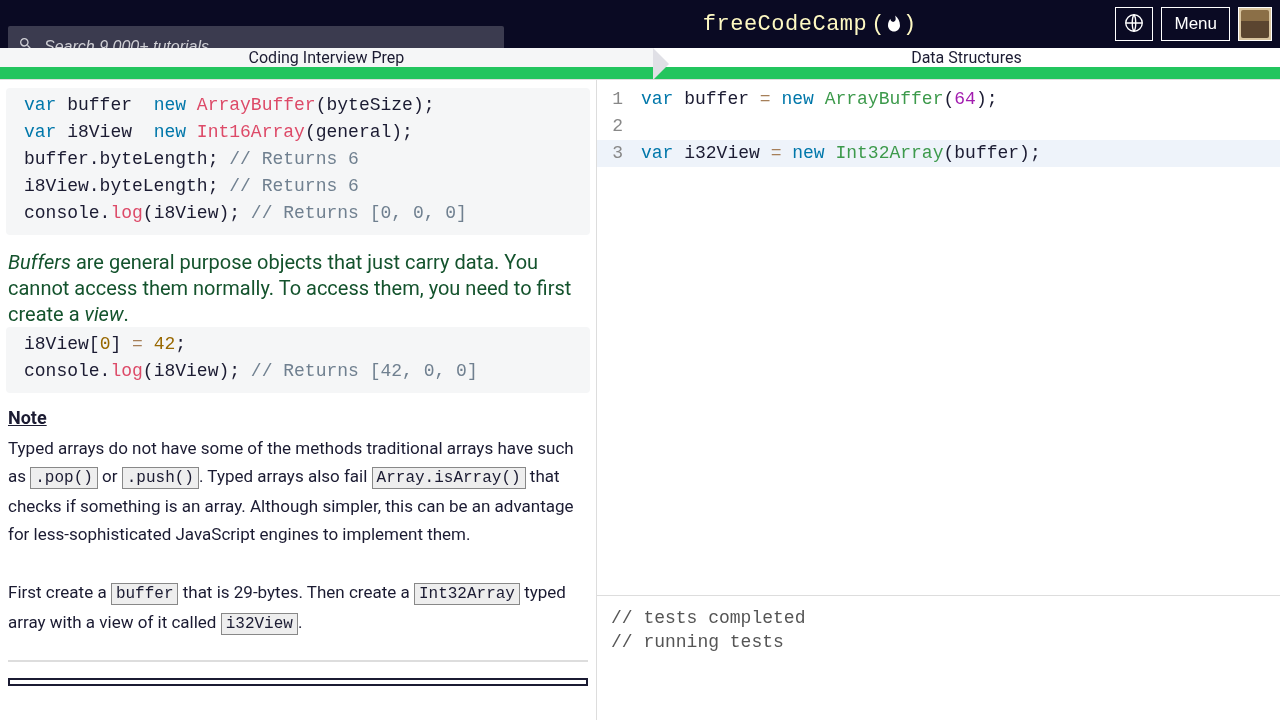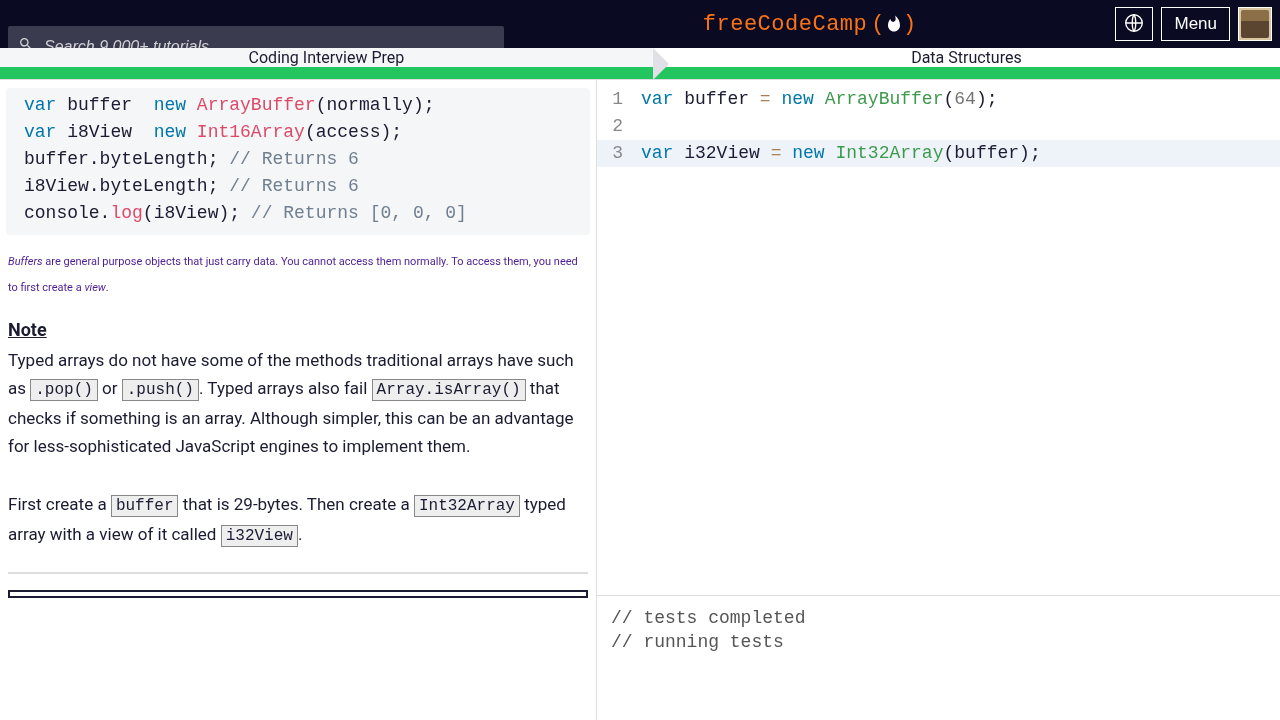--- a/index.html
+++ b/index.html
@@ -2,21 +2,21 @@
 <html><head>
 <meta charset="utf-8">
 <style>
 * { margin: 0; padding: 0; box-sizing: border-box; }
 body { font-family: -apple-system, BlinkMacSystemFont, "Segoe UI", Roboto, Helvetica, Arial, sans-serif; background: #fff; color: #1b1b32; width: 1280px; height: 720px; overflow: hidden; }
 .topbar { height: 48px; background: #0a0a23; display: flex; align-items: center; padding: 0 8px; gap: 8px; }
 .search-wrap { display: flex; align-items: flex-end; background: #3b3b4f; border-radius: 2px; padding: 4px 10px; height: 34px; width: 496px; margin-top: 38px; }
 .search-wrap svg { width: 16px; height: 16px; fill: #d0d0d5; margin-right: 10px; }
 .search-input { background: transparent; border: none; outline: none; color: #d0d0d5; font-size: 16px; width: 100%; font-style: italic; }
 .search-input::placeholder { color: #d0d0d5; }
-.logo-wrap { flex: 1; display: flex; justify-content: center; align-items: center; color: #f97316; font-family: "Courier New", monospace; font-weight: 500; font-size: 22px; letter-spacing: 0.5px; }
+.logo-wrap { flex: 1; display: flex; justify-content: center; align-items: center; color: #fef9c3; font-family: "Courier New", monospace; font-weight: 500; font-size: 22px; letter-spacing: 0.5px; }
 .logo-fire { display: inline-flex; align-items: center; margin-left: 4px; }
 .topbar-right { display: flex; gap: 8px; }
 .lang-btn { width: 38px; height: 34px; display: flex; align-items: center; justify-content: center; border: 1px solid #fff; background: transparent; cursor: pointer; }
 .lang-btn svg { width: 22px; height: 22px; stroke: #fff; fill: none; }
 .menu-btn { height: 34px; padding: 0 12px; border: 1px solid #fff; background: transparent; color: #fff; font-size: 17px; cursor: pointer; }
 .avatar { width: 34px; height: 34px; background: #d9c5a0; border: 1px solid #fff; display: flex; align-items: center; justify-content: center; }
 .avatar-inner { width: 28px; height: 28px; background: linear-gradient(to bottom, #8b6f47 40%, #5b4530 40%); border-radius: 2px; }
 .breadcrumb { height: 32px; display: flex; align-items: flex-start; background: #22c55e; border-bottom: 1px solid #ddd; }
 .crumb { flex: 1; display: flex; align-items: center; justify-content: center; font-size: 16px; color: #1b1b32; position: relative; }
 .crumb.first { background: #f5f6f7; flex: 0 0 51%; }
@@ -27,38 +27,38 @@
 .left-panel::-webkit-scrollbar { width: 8px; }
 .left-panel::-webkit-scrollbar-thumb { background: #c0c0c0; border-radius: 4px; }
 .code-block { font-family: "Courier New", Consolas, monospace; font-size: 18px; line-height: 27px; padding: 4px 18px 8px 18px; background: #f5f6f7; border-radius: 4px; margin-bottom: 14px; white-space: pre; }
 .code-block.tight { margin-bottom: 14px; }
 .tok-kw { color: #0077aa; }
 .tok-op { color: #a67f59; }
 .tok-cls { color: #dd4a68; }
 .tok-num { color: #986801; }
 .tok-cmt { color: #708090; }
 .tok-fn { color: #dd4a68; }
-.para { font-size: 11px; line-height: 26px; padding: 0 2px; margin-bottom: 18px; color: #4c1d95; }
+.para { font-size: 20px; line-height: 26px; padding: 0 2px; color: #14532d; }
 .para em { font-style: italic; }
 .note-h { font-size: 18px; font-weight: 700; padding: 0 2px; margin-bottom: 6px; text-decoration: underline; }
 .note-p { font-size: 17px; line-height: 28px; padding: 0 2px; margin-bottom: 30px; }
 .inline-code { font-family: "Courier New", Consolas, monospace; border: 1px solid #888; background: #eee; padding: 1px 4px; font-size: 16px; text-align: center; }
 .instr { font-size: 17px; line-height: 28px; padding: 0 2px; margin-bottom: 22px; }
 .divider { border: none; border-top: 2px solid #ddd; margin: 0 2px 16px 2px; }
 .black-box { border: 2px solid #1b1b32; height: 8px; margin: 0 2px; }
 .right-panel { flex: 1; display: flex; flex-direction: column; }
 .editor { flex: 1; padding: 6px 0; font-family: "Courier New", Consolas, monospace; font-size: 18px; line-height: 27px; }
 .editor-line { display: flex; }
 .editor-line.hl { background: #eef3fa; }
 .gutter { width: 44px; text-align: right; padding-right: 18px; color: #888; user-select: none; }
 .code-cell { flex: 1; white-space: pre; }
 .e-kw { color: #0077aa; }
 .e-op { color: #a67f59; }
 .e-cls { color: #3d9a4c; }
-.e-num { color: #737373; }
+.e-num { color: #a21caf; }
 .console { height: 125px; border-top: 1px solid #ddd; padding: 10px 14px; font-family: "Courier New", Consolas, monospace; font-size: 18px; line-height: 24px; color: #555; }
 </style>
 </head>
 <body>
 
 <div class="topbar">
   <div class="search-wrap">
     <span>
       <svg viewBox="0 0 24 24">
           <path d="M15.5 14h-.79l-.28-.27A6.471 6.471 0 0016 9.5 6.5 6.5 0 109.5 16c1.61 0 3.09-.59 4.23-1.57l.27.28v.79l5 4.99L20.49 19l-4.99-5zm-6 0C7.01 14 5 11.99 5 9.5S7.01 5 9.5 5 14 7.01 14 9.5 11.99 14 9.5 14z"></path>
@@ -88,28 +88,30 @@
   </div>
 </div>
 
 <div class="breadcrumb">
   <div class="crumb first">Coding Interview Prep</div>
   <div class="crumb second">Data Structures</div>
 </div>
 
 <div class="main">
   <div class="left-panel">
-    <div class="code-block tight"><span class="tok-kw">var</span><span> buffer </span><span class="tok-op"></span><span class="tok-kw"> new </span><span class="tok-cls">ArrayBuffer</span><span>(normally);</span>
-<span class="tok-kw">var</span><span> i8View </span><span class="tok-op"></span><span class="tok-kw"> new </span><span class="tok-cls">Int16Array</span><span>(access);</span>
+    <div class="code-block tight"><span class="tok-kw">var</span><span> buffer </span><span class="tok-op"></span><span class="tok-kw"> new </span><span class="tok-cls">ArrayBuffer</span><span>(byteSize);</span>
+<span class="tok-kw">var</span><span> i8View </span><span class="tok-op"></span><span class="tok-kw"> new </span><span class="tok-cls">Int16Array</span><span>(general);</span>
 <span>buffer.byteLength; </span><span class="tok-cmt">// Returns 6</span>
 <span>i8View.byteLength; </span><span class="tok-cmt">// Returns 6</span>
 <span>console.</span><span class="tok-fn">log</span><span>(i8View); </span><span class="tok-cmt">// Returns [0, 0, 0]</span></div>
 
     <p class="para"><em>Buffers</em><span> are general purpose objects that just carry data. You cannot access them normally. To access them, you need to first create a </span><em>view</em><span>.</span></p>
 
+    <div class="code-block"><span>i8View[</span><span class="tok-num">0</span><span>] </span><span class="tok-op">=</span><span> </span><span class="tok-num">42</span><span>;</span>
+<span>console.</span><span class="tok-fn">log</span><span>(i8View); </span><span class="tok-cmt">// Returns [42, 0, 0]</span></div>
 
     <div class="note-h">Note</div>
     <p class="note-p"><span>Typed arrays do not have some of the methods traditional arrays have such as </span><code class="inline-code">.pop()</code><span> or </span><code class="inline-code">.push()</code><span>. Typed arrays also fail </span><code class="inline-code">Array.isArray()</code><span> that checks if something is an array. Although simpler, this can be an advantage for less-sophisticated JavaScript engines to implement them.</span></p>
 
     <p class="instr"><span>First create a </span><code class="inline-code">buffer</code><span> that is 29-bytes. Then create a </span><code class="inline-code">Int32Array</code><span> typed array with a view of it called </span><code class="inline-code">i32View</code><span>.</span></p>
 
     <hr class="divider">
     <div class="black-box"></div>
   </div>
 

